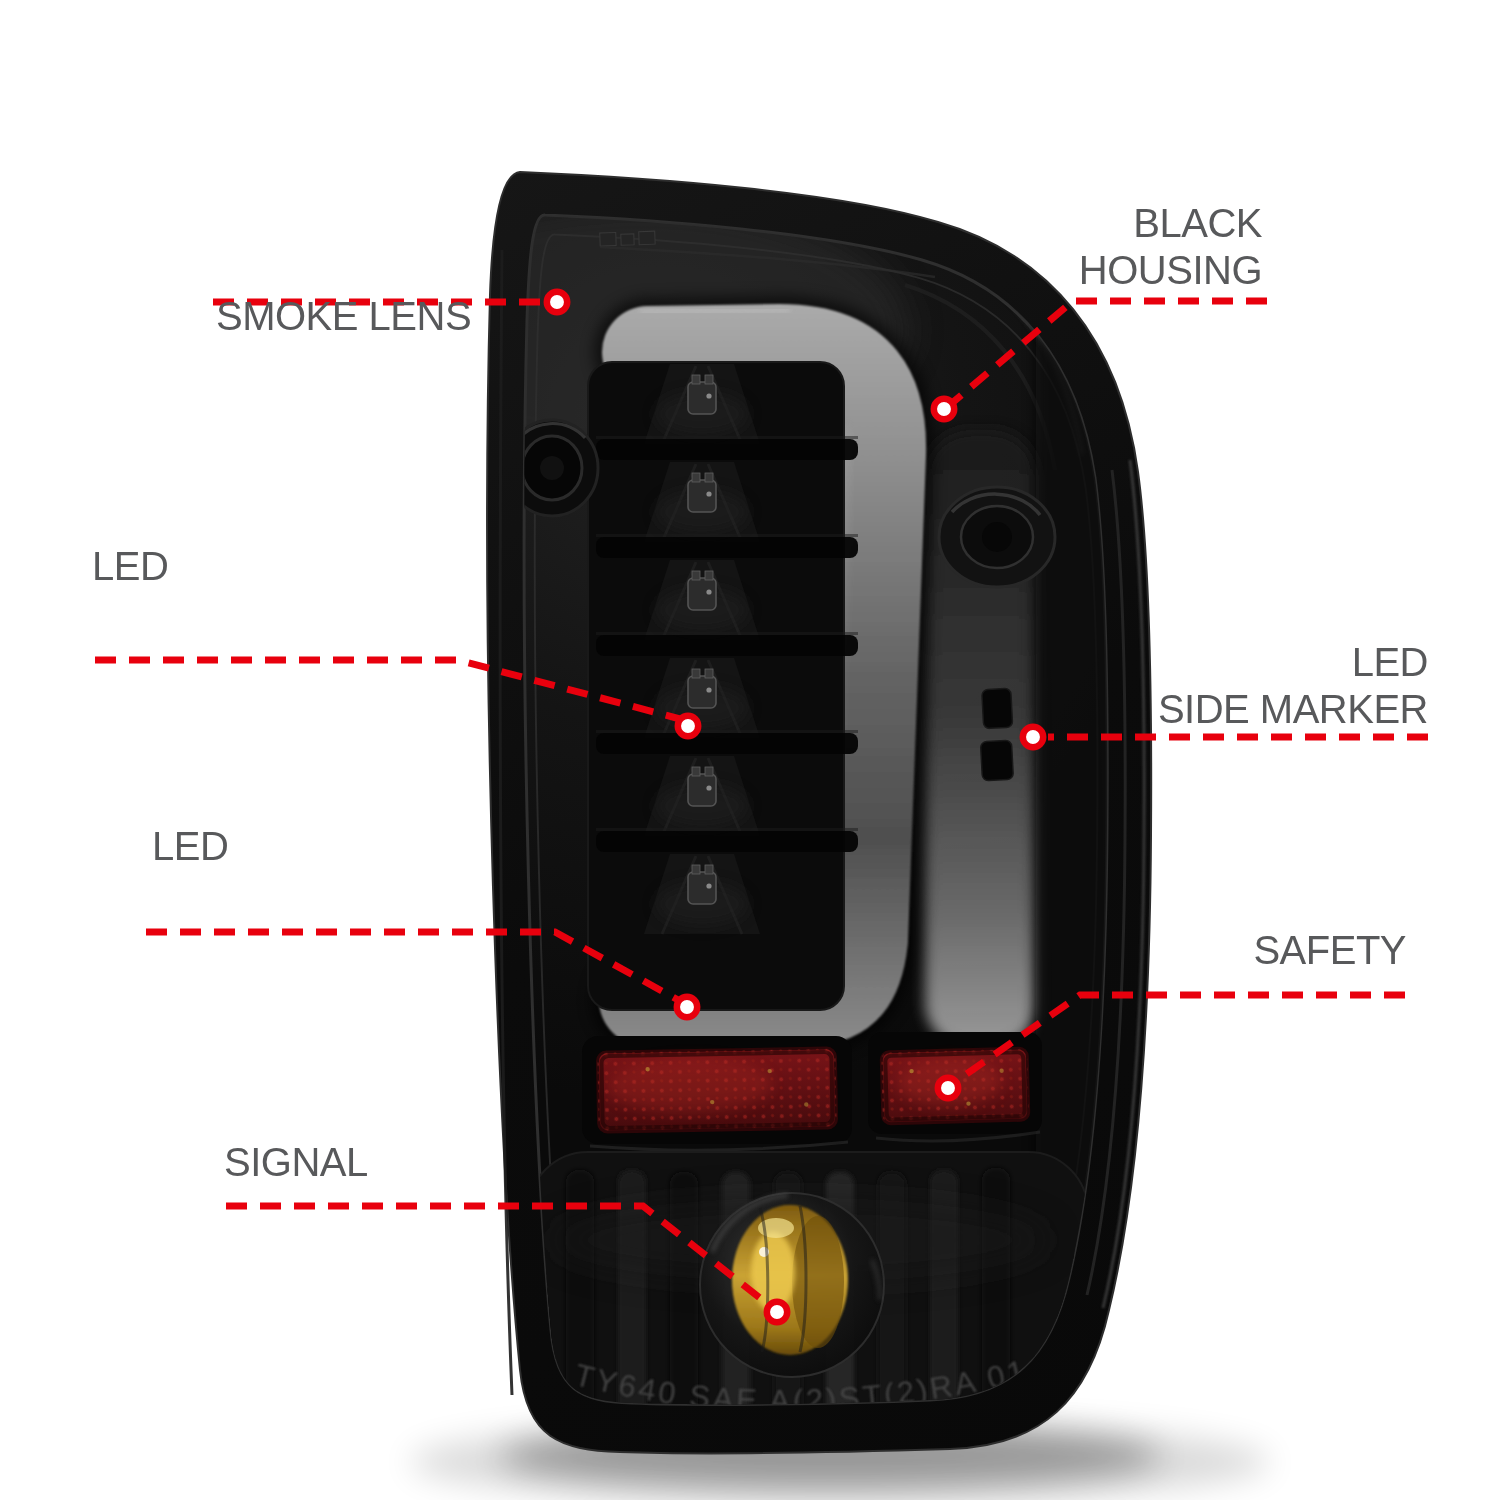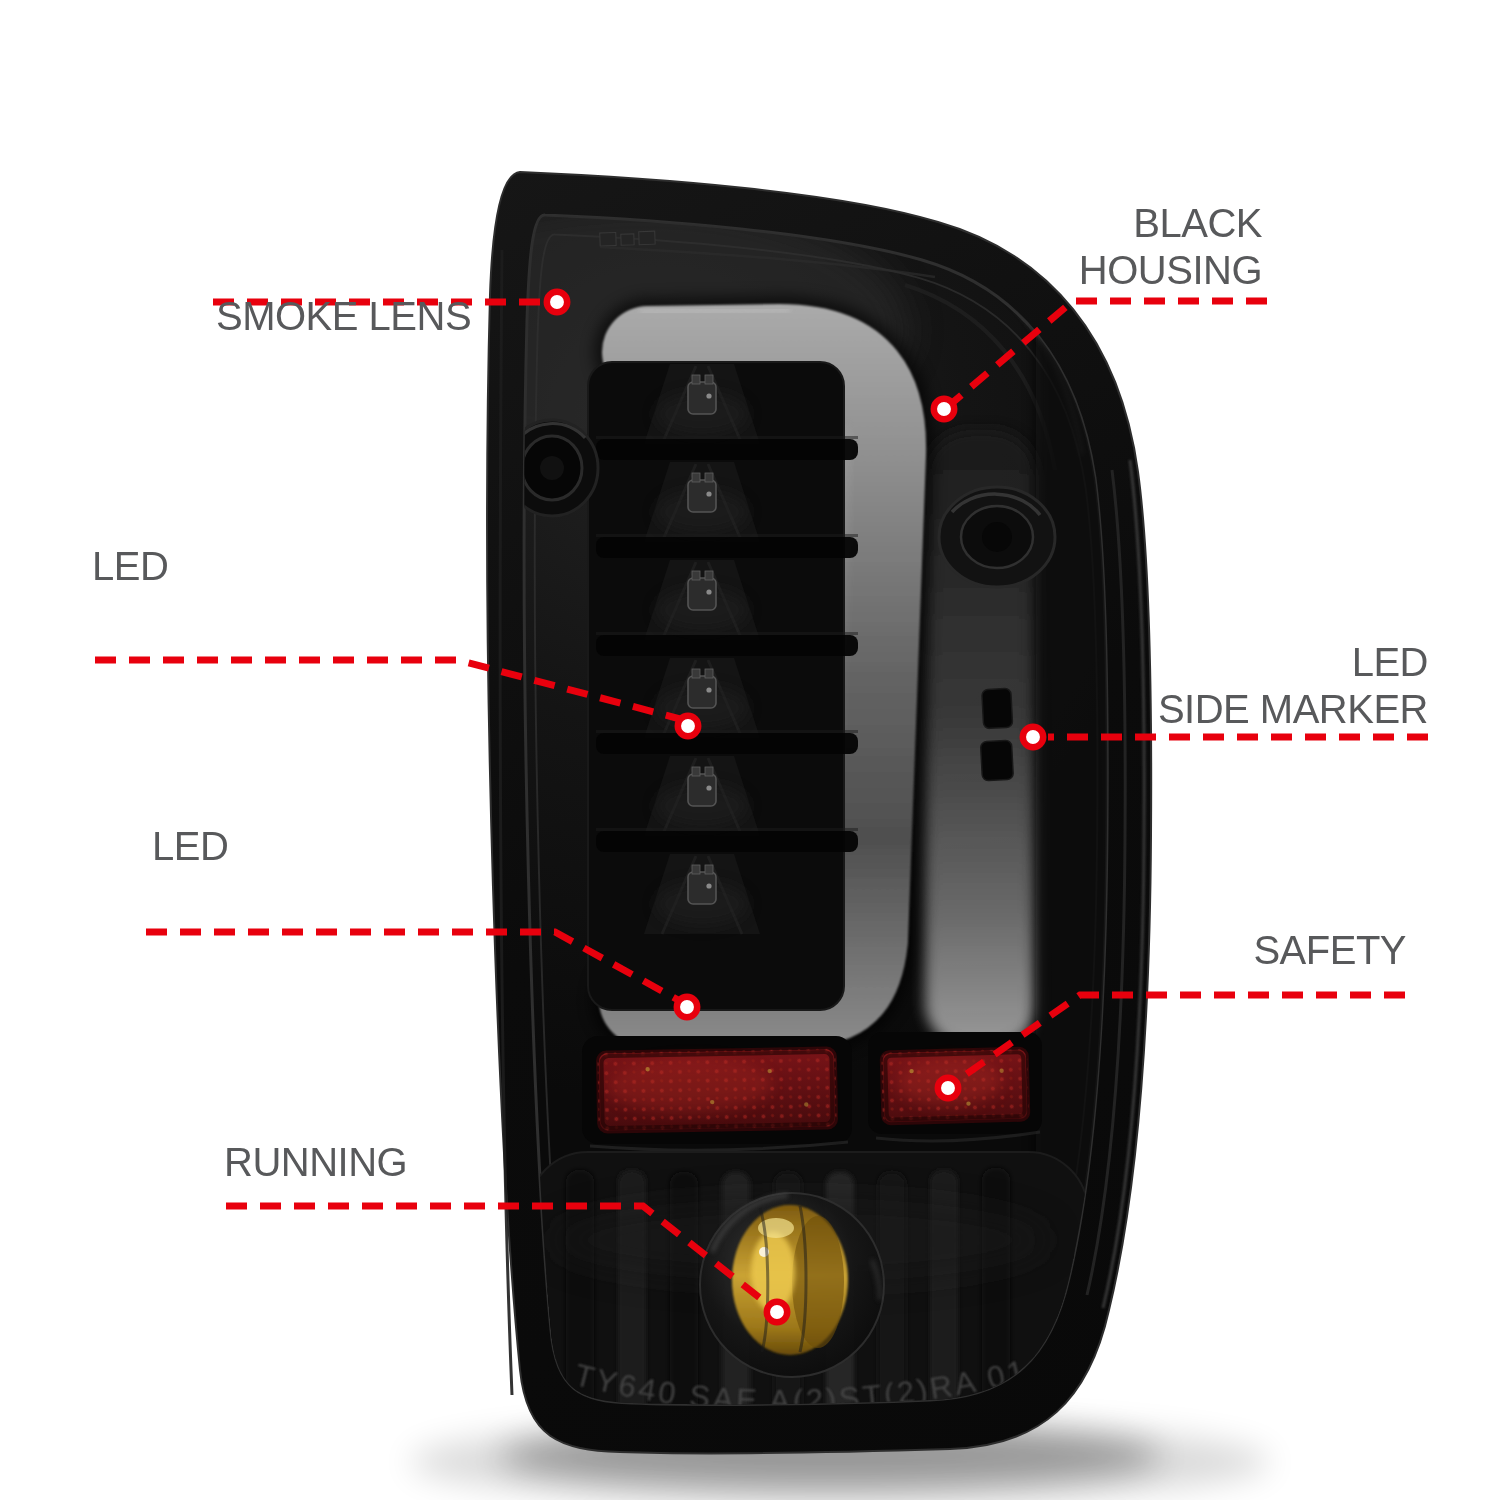--- a/index.html
+++ b/index.html
@@ -308,16 +308,16 @@
 
   <div class="callout" style="left:152px; top:823px;">
     <span>LED</span>
   </div>
 
   <div class="callout right" style="right:94px; top:927px;">
     <span>SAFETY</span>
   </div>
 
   <div class="callout" style="left:224px; top:1139px;">
-    <span>RUNNING</span>
+    <span>SIGNAL</span>
   </div>
 
 </div>
 
 </body></html>

